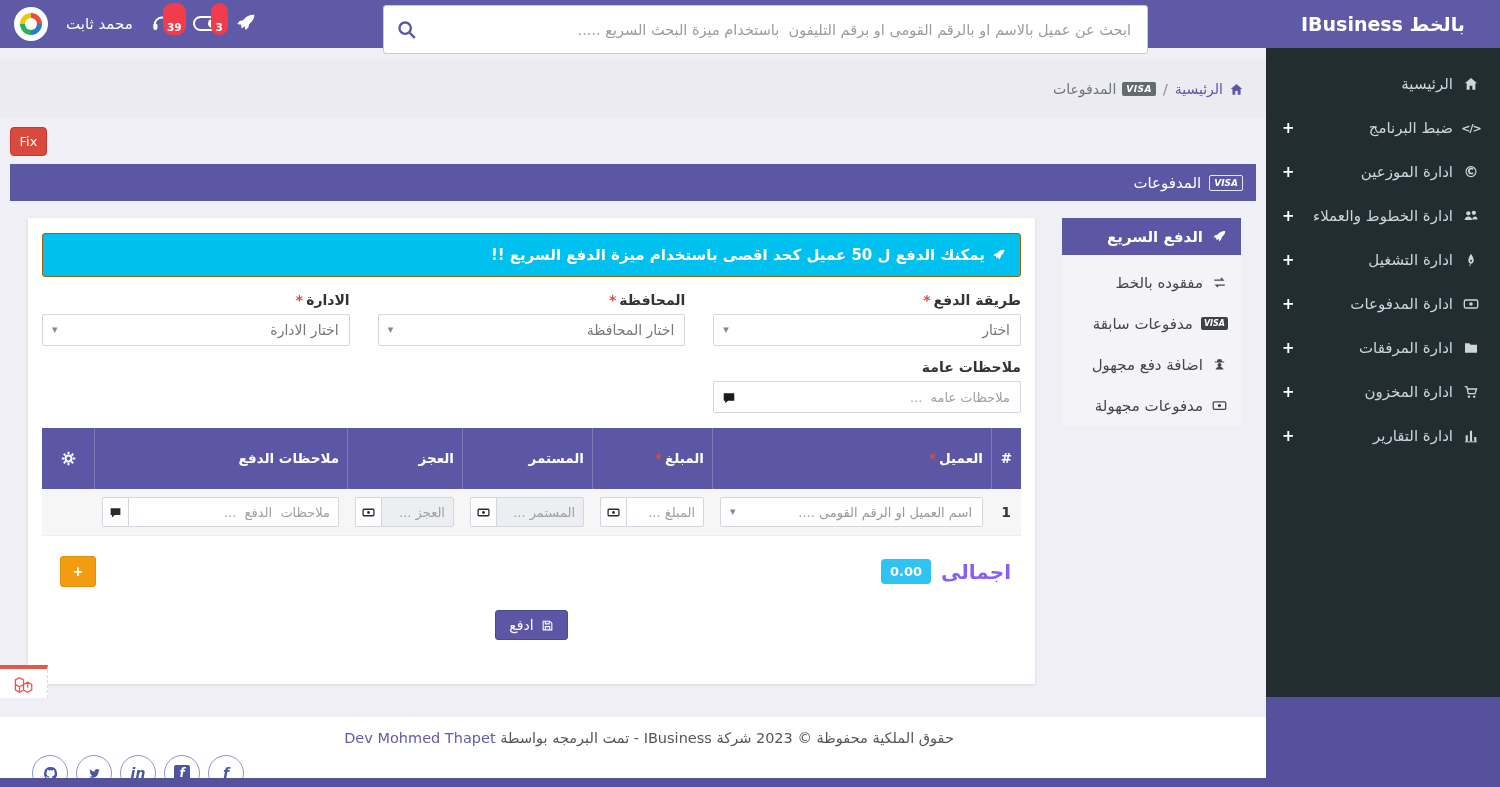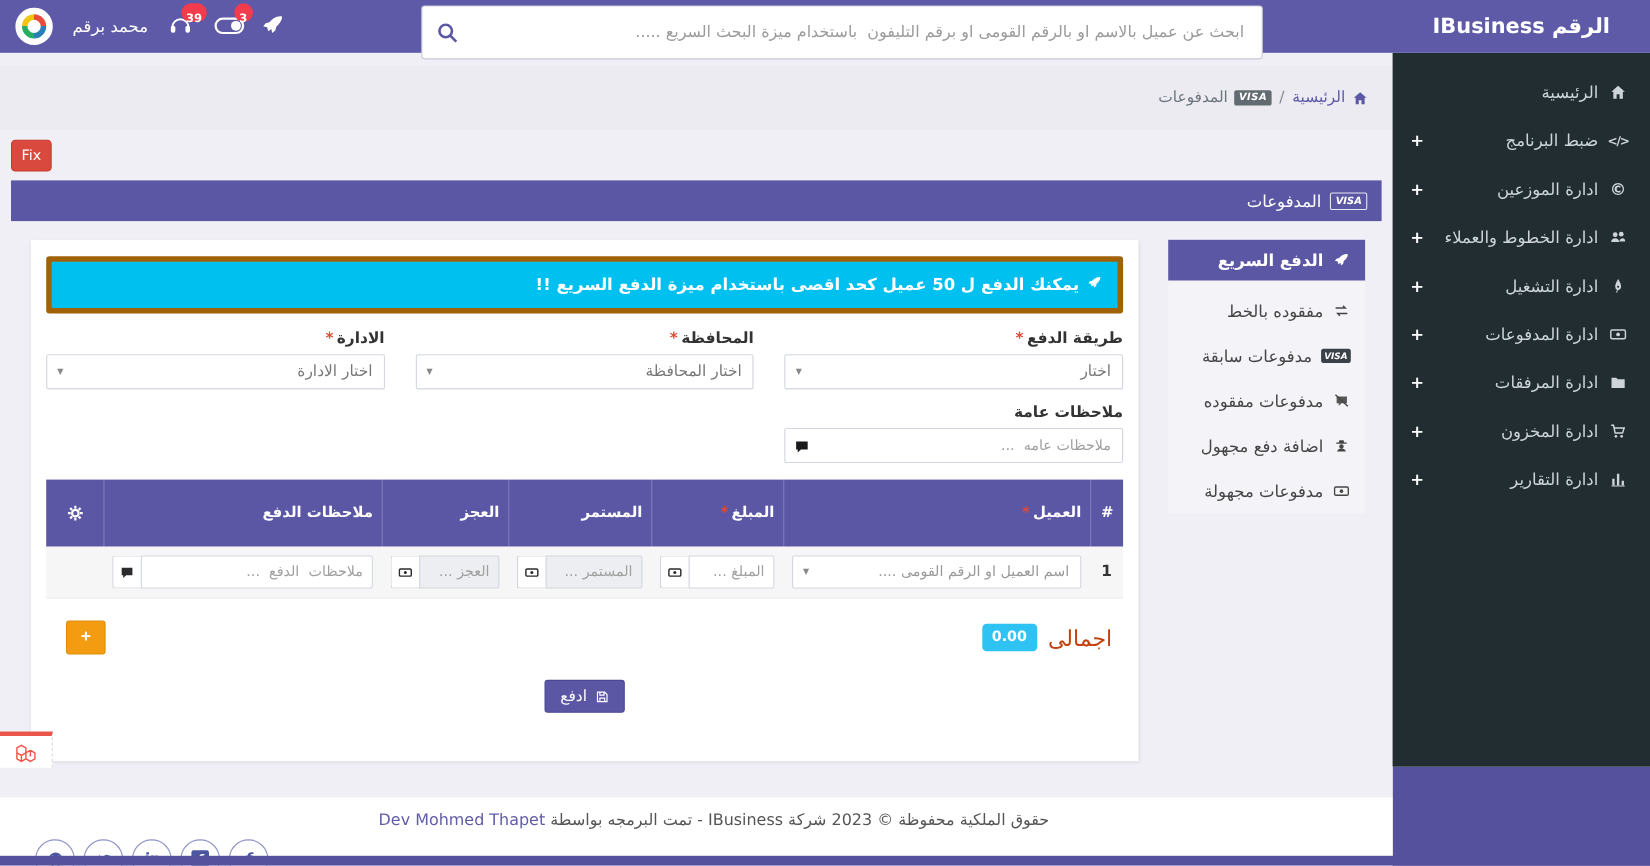--- a/index.html
+++ b/index.html
@@ -24,21 +24,21 @@
             justify-content:center; overflow:hidden; border:2px solid #fff; }
   .avatar-ring { width:22px; height:22px; border-radius:50%;
             background:conic-gradient(#e74c3c 0 25%, #2980b9 25% 50%, #27ae60 50% 75%, #f1c40f 75% 100%);
             display:flex; align-items:center; justify-content:center; }
   .avatar-core { width:12px; height:12px; border-radius:50%; background:#fff; }
   .user-name { color:#fff; font-size:15px; }
   .nav-ic { position:relative; width:24px; height:24px; color:#fff; cursor:pointer; }
   .nav-ic svg { width:22px; height:22px; }
   .nav-badge { position:absolute; top:-9px; right:-11px; background:#f23b4b; color:#fff; font-size:10.5px;
                font-weight:bold; min-width:17px; height:17px; line-height:17px; border-radius:9px;
-               padding:6px 4px; text-align:center; direction:ltr; }
+               padding:16px 4px; text-align:center; direction:ltr; }
   .toggle-shape { display:inline-block; width:27px; height:15px; border:2px solid #fff; border-radius:9px;
                position:relative; top:4px; }
   .toggle-knob { position:absolute; right:1px; top:1px; width:9px; height:9px; border-radius:50%; background:#fff; }
 
   
   .sidebar { position:absolute; top:48px; right:0; width:234px; height:649px; background:#222d32; z-index:20; }
   .side-item { display:flex; align-items:center; height:44px; padding:0 20px 0 16px; color:#cdd5da;
                font-size:15px; cursor:pointer; }
   .side-item:first-child { margin-top:14px; }
   .s-icon { width:18px; height:18px; margin-left:9px; flex:none; display:flex; align-items:center; justify-content:center; }
@@ -75,23 +75,23 @@
   .q-item { height:41px; display:flex; align-items:center; gap:8px; padding:0 13px; font-size:15px;
             color:#454545; cursor:pointer; }
   .q-item.active { background:#5b57a5; color:#fff; font-weight:bold; height:37px; margin-bottom:7px; }
   .q-icon { width:17px; height:17px; flex:none; display:flex; align-items:center; justify-content:center; }
   .q-icon svg { width:15px; height:15px; }
   .q-visa { background:#3b4148; color:#fff; font-size:8px; font-weight:bold; font-style:italic;
             padding:2px 3px; border-radius:2px; direction:ltr; }
 
   
   .card { flex:1; background:#fff; box-shadow:0 1px 3px rgba(0,0,0,.12); padding:8px; min-height:444px; }
-  .alert-info { margin:7px 6px 15px; background:#00c0ef; border:5px solid #a16207; border-radius:3px;
+  .alert-info { margin:7px 6px 15px; background:#00c0ef; border:1px solid #a16207; border-radius:3px;
                 color:#fff; padding:12px 14px; font-size:15px; font-weight:600; display:flex;
-                align-items:flex-start; gap:7px; }
+                align-items:center; gap:7px; }
   .alert-info svg { width:14px; height:14px; flex:none; }
 
   .form-grid { display:grid; grid-template-columns:repeat(3,1fr); column-gap:28px; row-gap:13px;
                padding:0 6px; margin-bottom:15px; }
   .f-label { display:block; text-align:right; font-size:14px; font-weight:bold; color:#333; margin-bottom:6px; }
   .req { color:#dd4b39; margin-right:3px; }
   .select-box { position:relative; height:32px; background:#fff; border:1px solid #d2d6de; border-radius:2px;
                 display:flex; align-items:center; padding:0 10px 0 24px; font-size:14px; color:#777; cursor:pointer; }
   .select-caret { position:absolute; left:9px; top:8px; color:#888; font-size:11px; }
   .month-box { height:32px; background:#fff; border:1px solid #d2d6de; border-radius:2px; display:flex;
@@ -123,21 +123,21 @@
             display:flex; align-items:center; justify-content:center; color:#2b2b2b;
             border-radius:2px 0 0 2px; }
   .iaddon svg { width:13px; height:13px; }
   .igroup input { flex:1; min-width:0; border:1px solid #d2d6de; border-radius:0 2px 2px 0; direction:rtl;
             text-align:right; padding:0 8px; font-size:13px; color:#555; font-family:inherit; outline:none; }
   .igroup input::placeholder { color:#a0a0a0; }
   .igroup input:disabled { background:#eceef1; }
 
   .totals-row { display:flex; justify-content:space-between; align-items:center; padding:20px 16px 0 24px; }
   .total-group { display:flex; align-items:center; gap:10px; }
-  .total-label { font-size:20px; font-weight:normal; color:#c2410c; }
+  .total-label { font-size:20px; font-weight:bold; color:#8b5cf6; }
   .total-badge { background:#2ec3f2; color:#fff; font-size:13px; font-weight:bold; padding:5px 9px;
                  border-radius:4px; direction:ltr; }
   .add-row-btn { width:36px; height:31px; background:#f39c12; border:1px solid #e08e0b; border-radius:3px;
                  color:#fff; font-size:16px; font-weight:bold; cursor:pointer; }
   .submit-row { display:flex; justify-content:center; margin-top:23px; padding-bottom:36px; }
   .pay-btn { display:flex; align-items:center; gap:7px; background:#5b57a5; border:1px solid #4c4894;
              color:#fff; font-size:14px; padding:6px 13px; border-radius:3px; cursor:pointer; font-family:inherit; }
   .pay-btn svg { width:13px; height:13px; }
 
   
@@ -160,28 +160,28 @@
                justify-content:center; cursor:pointer; }
   .debug-tab svg { width:22px; height:20px; color:#f55247; }
   .bottom-strip { position:absolute; left:0; top:778px; width:1500px; height:9px; background:#55519c; z-index:40; }
 </style>
 </head>
 <body>
 
 <div id="app">
 
   <div class="navbar">
-    <div class="brand">الرقم IBusiness</div>
+    <div class="brand">بالخط IBusiness</div>
     <div class="nav-left">
       <div class="avatar">
         <span class="avatar-ring">
             <span class="avatar-core"></span>
           </span>
       </div>
-      <span class="user-name">محمد برقم</span>
+      <span class="user-name">محمد ثابت</span>
       <span class="nav-ic">
         <svg viewBox="0 0 24 24" fill="none" stroke="currentColor" stroke-width="2">
           <path d="M4 14a8 8 0 0 1 16 0"></path>
           <rect x="2.5" y="12.5" width="4.5" height="7" rx="2" fill="currentColor" stroke="none"></rect>
           <rect x="17" y="12.5" width="4.5" height="7" rx="2" fill="currentColor" stroke="none"></rect>
         </svg>
         <span class="nav-badge">39</span>
       </span>
       <span class="nav-ic">
         <span class="toggle-shape"><span class="toggle-knob"></span></span>
@@ -329,29 +329,20 @@
           <span class="q-icon">
             <svg viewBox="0 0 24 24" fill="none" stroke="currentColor" stroke-width="2">
               <path d="M3.5 8h14l-3.2-3.2M20.5 16h-14l3.2 3.2"></path>
               </svg>
           </span>
           <span>مفقوده بالخط</span>
         </div>
         <div class="q-item">
           <span class="q-visa">VISA</span>
           <span>مدفوعات سابقة</span>
-        </div>
-        <div class="q-item">
-          <span class="q-icon">
-            <svg viewBox="0 0 24 24" fill="currentColor">
-              <path d="M5 5.5h15v10h-8l-4 3.5v-3.5H5z" opacity=".9"></path>
-              <path d="M2.5 3.8 4 2.3l18 16.5-1.5 1.5z"></path>
-              </svg>
-          </span>
-          <span>مدفوعات مفقوده</span>
         </div>
         <div class="q-item">
           <span class="q-icon">
             <svg viewBox="0 0 24 24" fill="currentColor">
               <path d="M9 3.5 8 7H4.5v1.8h15V7H16l-1-3.5z"></path>
               <circle cx="12" cy="12.6" r="3.2"></circle>
               <path d="M5.5 20c.8-3 3.4-4.6 6.5-4.6s5.7 1.6 6.5 4.6z"></path>
               </svg>
           </span>
           <span>اضافة دفع مجهول</span>

